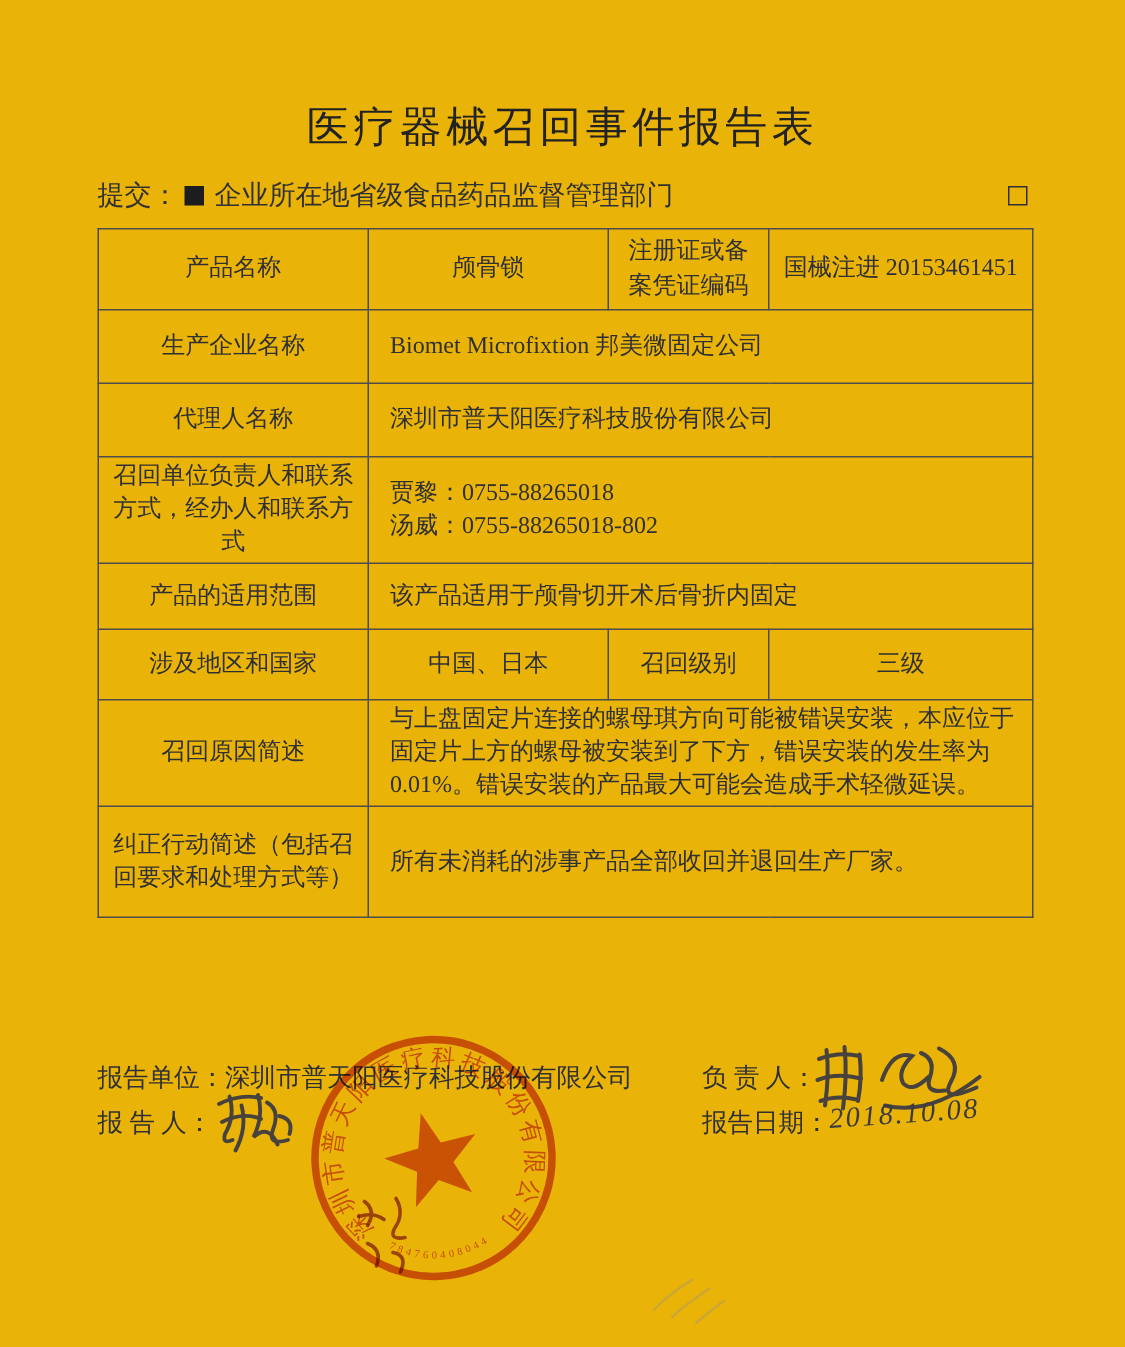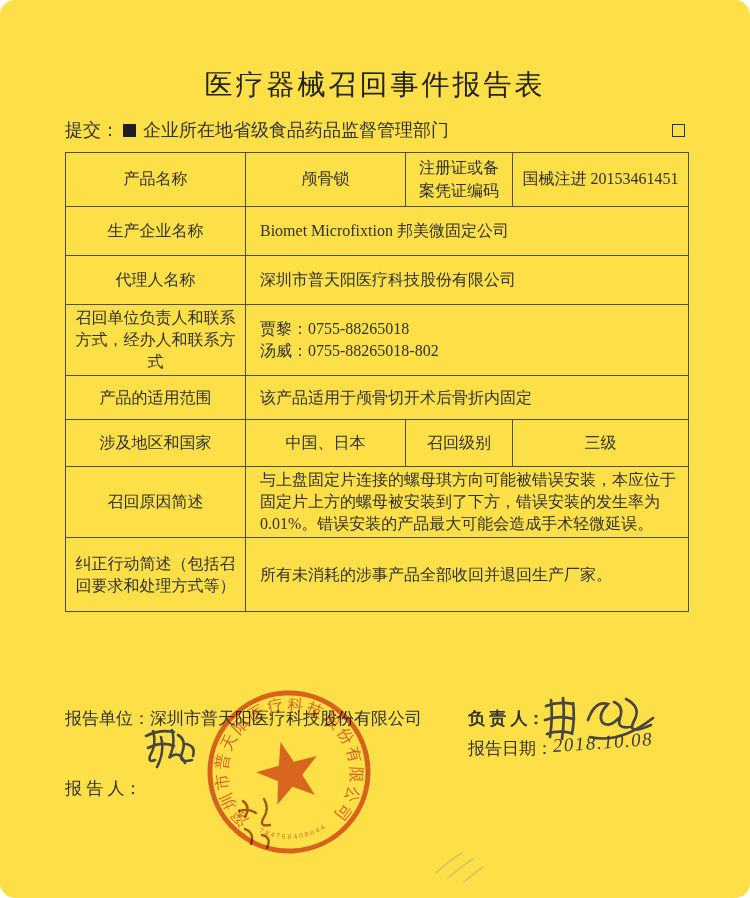--- a/index.html
+++ b/index.html
@@ -1,23 +1,22 @@
 <!DOCTYPE html>
 <html><head>
 <meta charset="utf-8">
 <style>
   html,body{margin:0;padding:0;}
   .page{
     position:relative;
     width:750px;height:898px;
-    background:#fde047;
+    background:#eab308;
     font-family:"Liberation Serif","DejaVu Serif",serif;
     color:#2f3034;
     overflow:hidden;
-    border-radius:15px;
   }
   .title{
     position:absolute;left:0;top:66px;width:750px;
     text-align:center;font-size:28px;letter-spacing:3px;color:#222;
   }
   .submit-line{
     position:absolute;left:65px;top:118px;width:623px;height:24px;
     font-size:18px;display:flex;justify-content:space-between;align-items:center;
   }
   .submit-opt{display:flex;align-items:center;gap:4px;}
@@ -37,22 +36,22 @@
   .formtable td.val-left{text-align:left;padding-left:14px;padding-right:12px;}
   .preline{white-space:pre-line;margin-top:32px;}
   .nowrap{white-space:nowrap;font-size:15px;}
   .reason-cell{line-height:1.5;}
   tr.r1 td{height:49px;} tr.r2 td{height:44px;} tr.r3 td{height:44px;}
   tr.r4 td{height:59px;} tr.r5 td{height:39px;} tr.r6 td{height:42px;}
   tr.r7 td{height:59px;} tr.r8 td{height:58px;} tr.r9 td{height:62px;}
   tr.r10 td{height:69px;}
   .footer-line{position:absolute;font-size:17px;white-space:nowrap;}
   .fl1-left{left:65px;top:707px;}
-  .fl2-left{left:65px;top:737px;margin-top:40px;}
-  .fl1-right{left:468px;top:707px;font-weight:bold;}
+  .fl2-left{left:65px;top:737px;}
+  .fl1-right{left:468px;top:707px;}
   .fl2-right{left:468px;top:737px;}
   .hand-date{
     display:inline-block;
     font-style:italic;font-size:19px;letter-spacing:1.5px;color:#3b3a44;
     transform:rotate(-4deg) translateY(-2px);transform-origin:left center;
   }
   .sig{position:absolute;}
   .sig-reporter{left:140px;top:722px;}
   .sig-responsible{left:538px;top:692px;}
   .seal{

